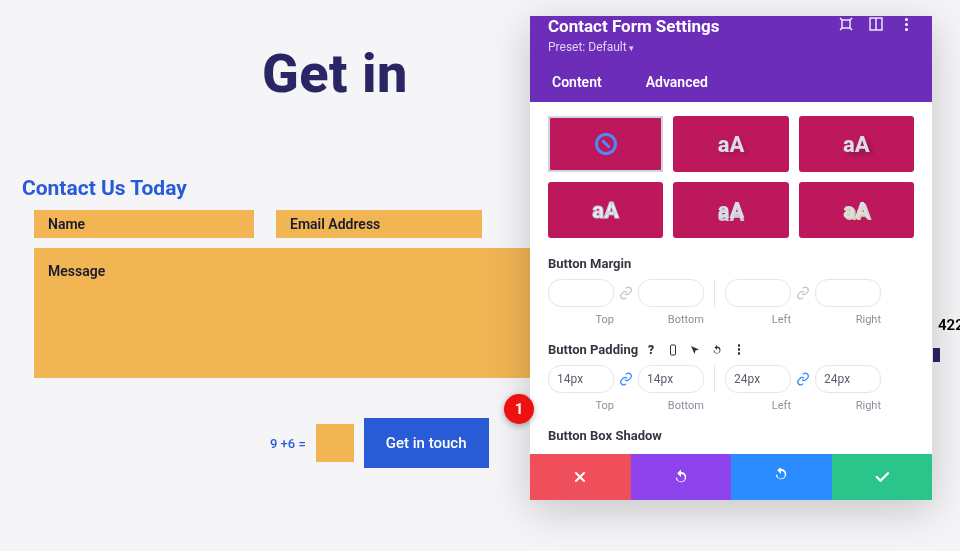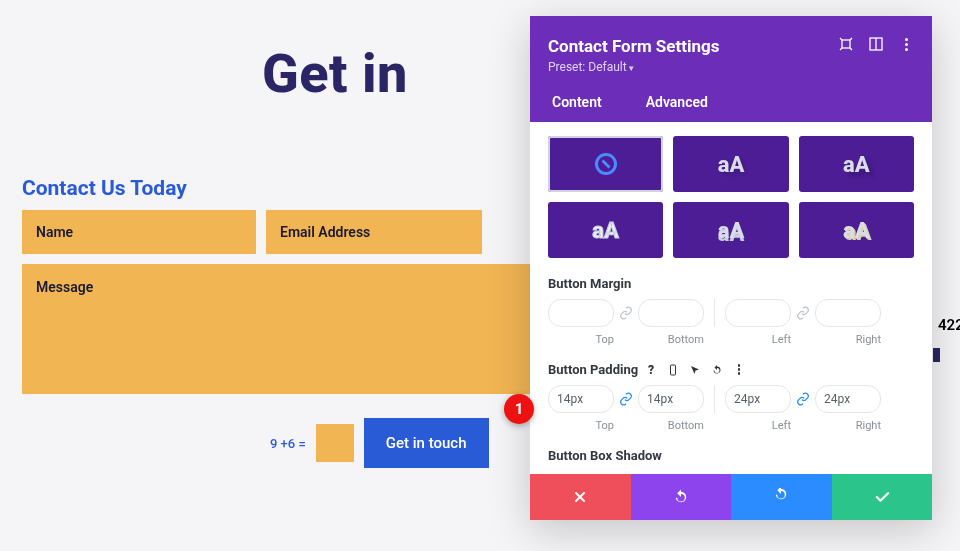--- a/index.html
+++ b/index.html
@@ -15,21 +15,21 @@
 
 .contact-heading {
   position: absolute; top: 176px; left: 22px;
   font-size: 21px; font-weight: 700; color: #2a5bd7;
 }
 
 .form-area { position: absolute; top: 210px; left: 22px; width: 460px; }
 .form-row { display: flex; gap: 10px; margin-bottom: 10px; }
 .f-input {
   background: #f2b554; color: #1a1a2e; border: none;
-  padding: 14px 14px; font-size: 14px; font-weight: 600;
+  padding: 6px 14px; font-size: 14px; font-weight: 600; margin-left: 12px;
 }
 .f-name { width: 234px; }
 .f-email { width: 216px; }
 .f-message { width: 529px; height: 130px; resize: none; padding-top: 15px; }
 .f-message::placeholder, .f-input::placeholder { color: #1a1a2e; opacity: 1; }
 
 .captcha-row { position: absolute; top: 418px; left: 270px; display: flex; align-items: center; gap: 10px; }
 .captcha-q { font-size: 13px; color: #2a5bd7; font-weight: 500; }
 .captcha-box { width: 38px; height: 38px; background: #f2b554; }
 .submit-btn {
@@ -39,41 +39,41 @@
 
 .stray-text { position: absolute; top: 316px; left: 938px; font-size: 15px; color: #000; font-weight: 600; }
 
 
 .panel {
   position: absolute; top: 16px; left: 530px; width: 402px;
   background: #fff; box-shadow: 0 10px 40px rgba(0,0,0,0.2);
   display: flex; flex-direction: column;
 }
 .panel-header { background: #6c2eb9; color: #fff; }
-.panel-title-row { display: flex; align-items: flex-start; justify-content: space-between; padding: 20px 18px 4px 18px; }
+.panel-title-row { display: flex; align-items: flex-start; justify-content: space-between; padding: 0 18px 4px 18px; }
 .panel-title { font-size: 17px; font-weight: 700; }
 .panel-title-icons { display: flex; gap: 14px; align-items: center; }
 .icon-btn { width: 16px; height: 16px; display: inline-flex; align-items: center; justify-content: center; cursor: pointer; color: #fff; }
 .kebab { display: flex; flex-direction: column; gap: 2px; }
 .kebab span { width: 3px; height: 3px; background: #fff; border-radius: 50%; }
 .preset-row { padding: 0 18px 8px; font-size: 12px; color: rgba(255,255,255,0.78); cursor: pointer; }
 .preset-row::after { content: " ▾"; font-size: 9px; }
 
 .tabs { display: flex; }
 .tab {
   padding: 12px 22px; font-size: 14px; font-weight: 600; color: #fff;
   cursor: pointer;
 }
 .tab.active { background: #8e44ec; }
 
 .panel-body { background: #fff; padding: 14px 18px; height: 352px; overflow: hidden; }
 
 .option-grid { display: grid; grid-template-columns: repeat(3,1fr); gap: 10px; margin-bottom: 18px; }
 .opt {
-  height: 56px; background: #4c1d95; border-radius: 3px;
+  height: 56px; background: #be185d; border-radius: 3px;
   display: flex; align-items: center; justify-content: center;
   font-size: 22px; font-weight: 800; color: #d8dde6;
   position: relative; cursor: pointer;
 }
 .opt.sel::after { content:""; position:absolute; inset:0; border:2px solid #cfd4e2; border-radius:3px; }
 .opt .no-sign { width: 22px; height: 22px; border: 3px solid #4a8cff; border-radius: 50%; position: relative; }
 .opt .no-sign::after { content:""; position:absolute; left:3px; right:3px; top:50%; height:3px; background:#4a8cff; transform: translateY(-50%) rotate(45deg); }
 .opt .aa--shadow { text-shadow: 2px 2px 4px rgba(0,0,0,0.18); }
 .opt .aa--outline { color:#eef0f5; -webkit-text-stroke: 1px #c6cee0; }
 

